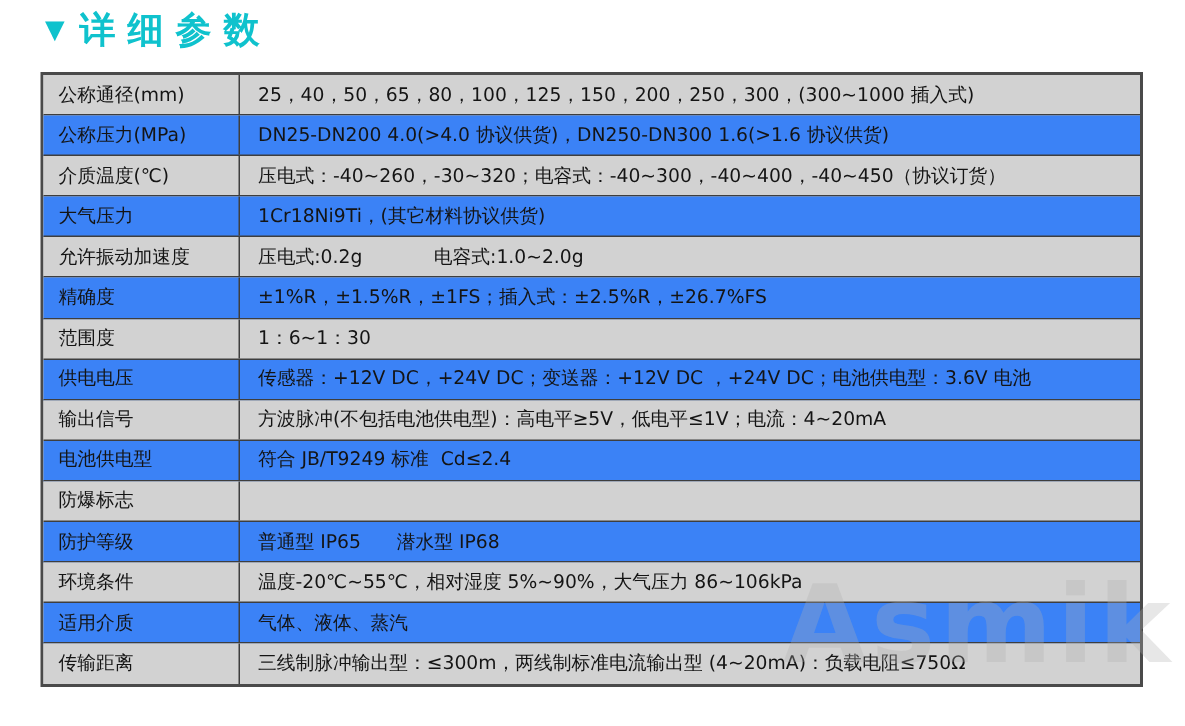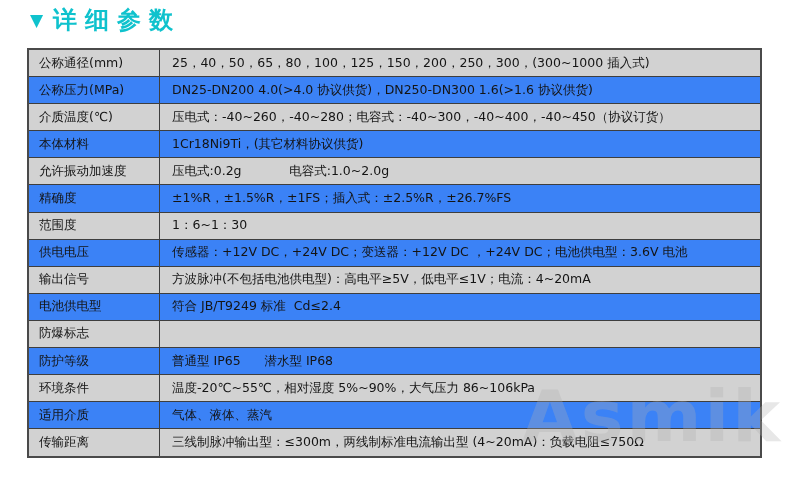--- a/index.html
+++ b/index.html
@@ -101,24 +101,24 @@
     <div class="spec-row">
       <div class="label-cell">公称通径(mm)</div>
       <div class="value-cell">25，40，50，65，80，100，125，150，200，250，300，(300~1000 插入式)</div>
     </div>
     <div class="spec-row">
       <div class="label-cell">公称压力(MPa)</div>
       <div class="value-cell">DN25-DN200 4.0(&gt;4.0 协议供货)，DN250-DN300 1.6(&gt;1.6 协议供货)</div>
     </div>
     <div class="spec-row">
       <div class="label-cell">介质温度(℃)</div>
-      <div class="value-cell">压电式：-40~260，-40~280；电容式：-40~300，-40~400，-40~450（协议订货）</div>
+      <div class="value-cell">压电式：-40~260，-30~320；电容式：-40~300，-40~400，-40~450（协议订货）</div>
     </div>
     <div class="spec-row">
-      <div class="label-cell">本体材料</div>
+      <div class="label-cell">大气压力</div>
       <div class="value-cell">1Cr18Ni9Ti，(其它材料协议供货)</div>
     </div>
     <div class="spec-row">
       <div class="label-cell">允许振动加速度</div>
       <div class="value-cell">压电式:0.2g            电容式:1.0~2.0g</div>
     </div>
     <div class="spec-row">
       <div class="label-cell">精确度</div>
       <div class="value-cell">±1%R，±1.5%R，±1FS；插入式：±2.5%R，±26.7%FS</div>
     </div>

